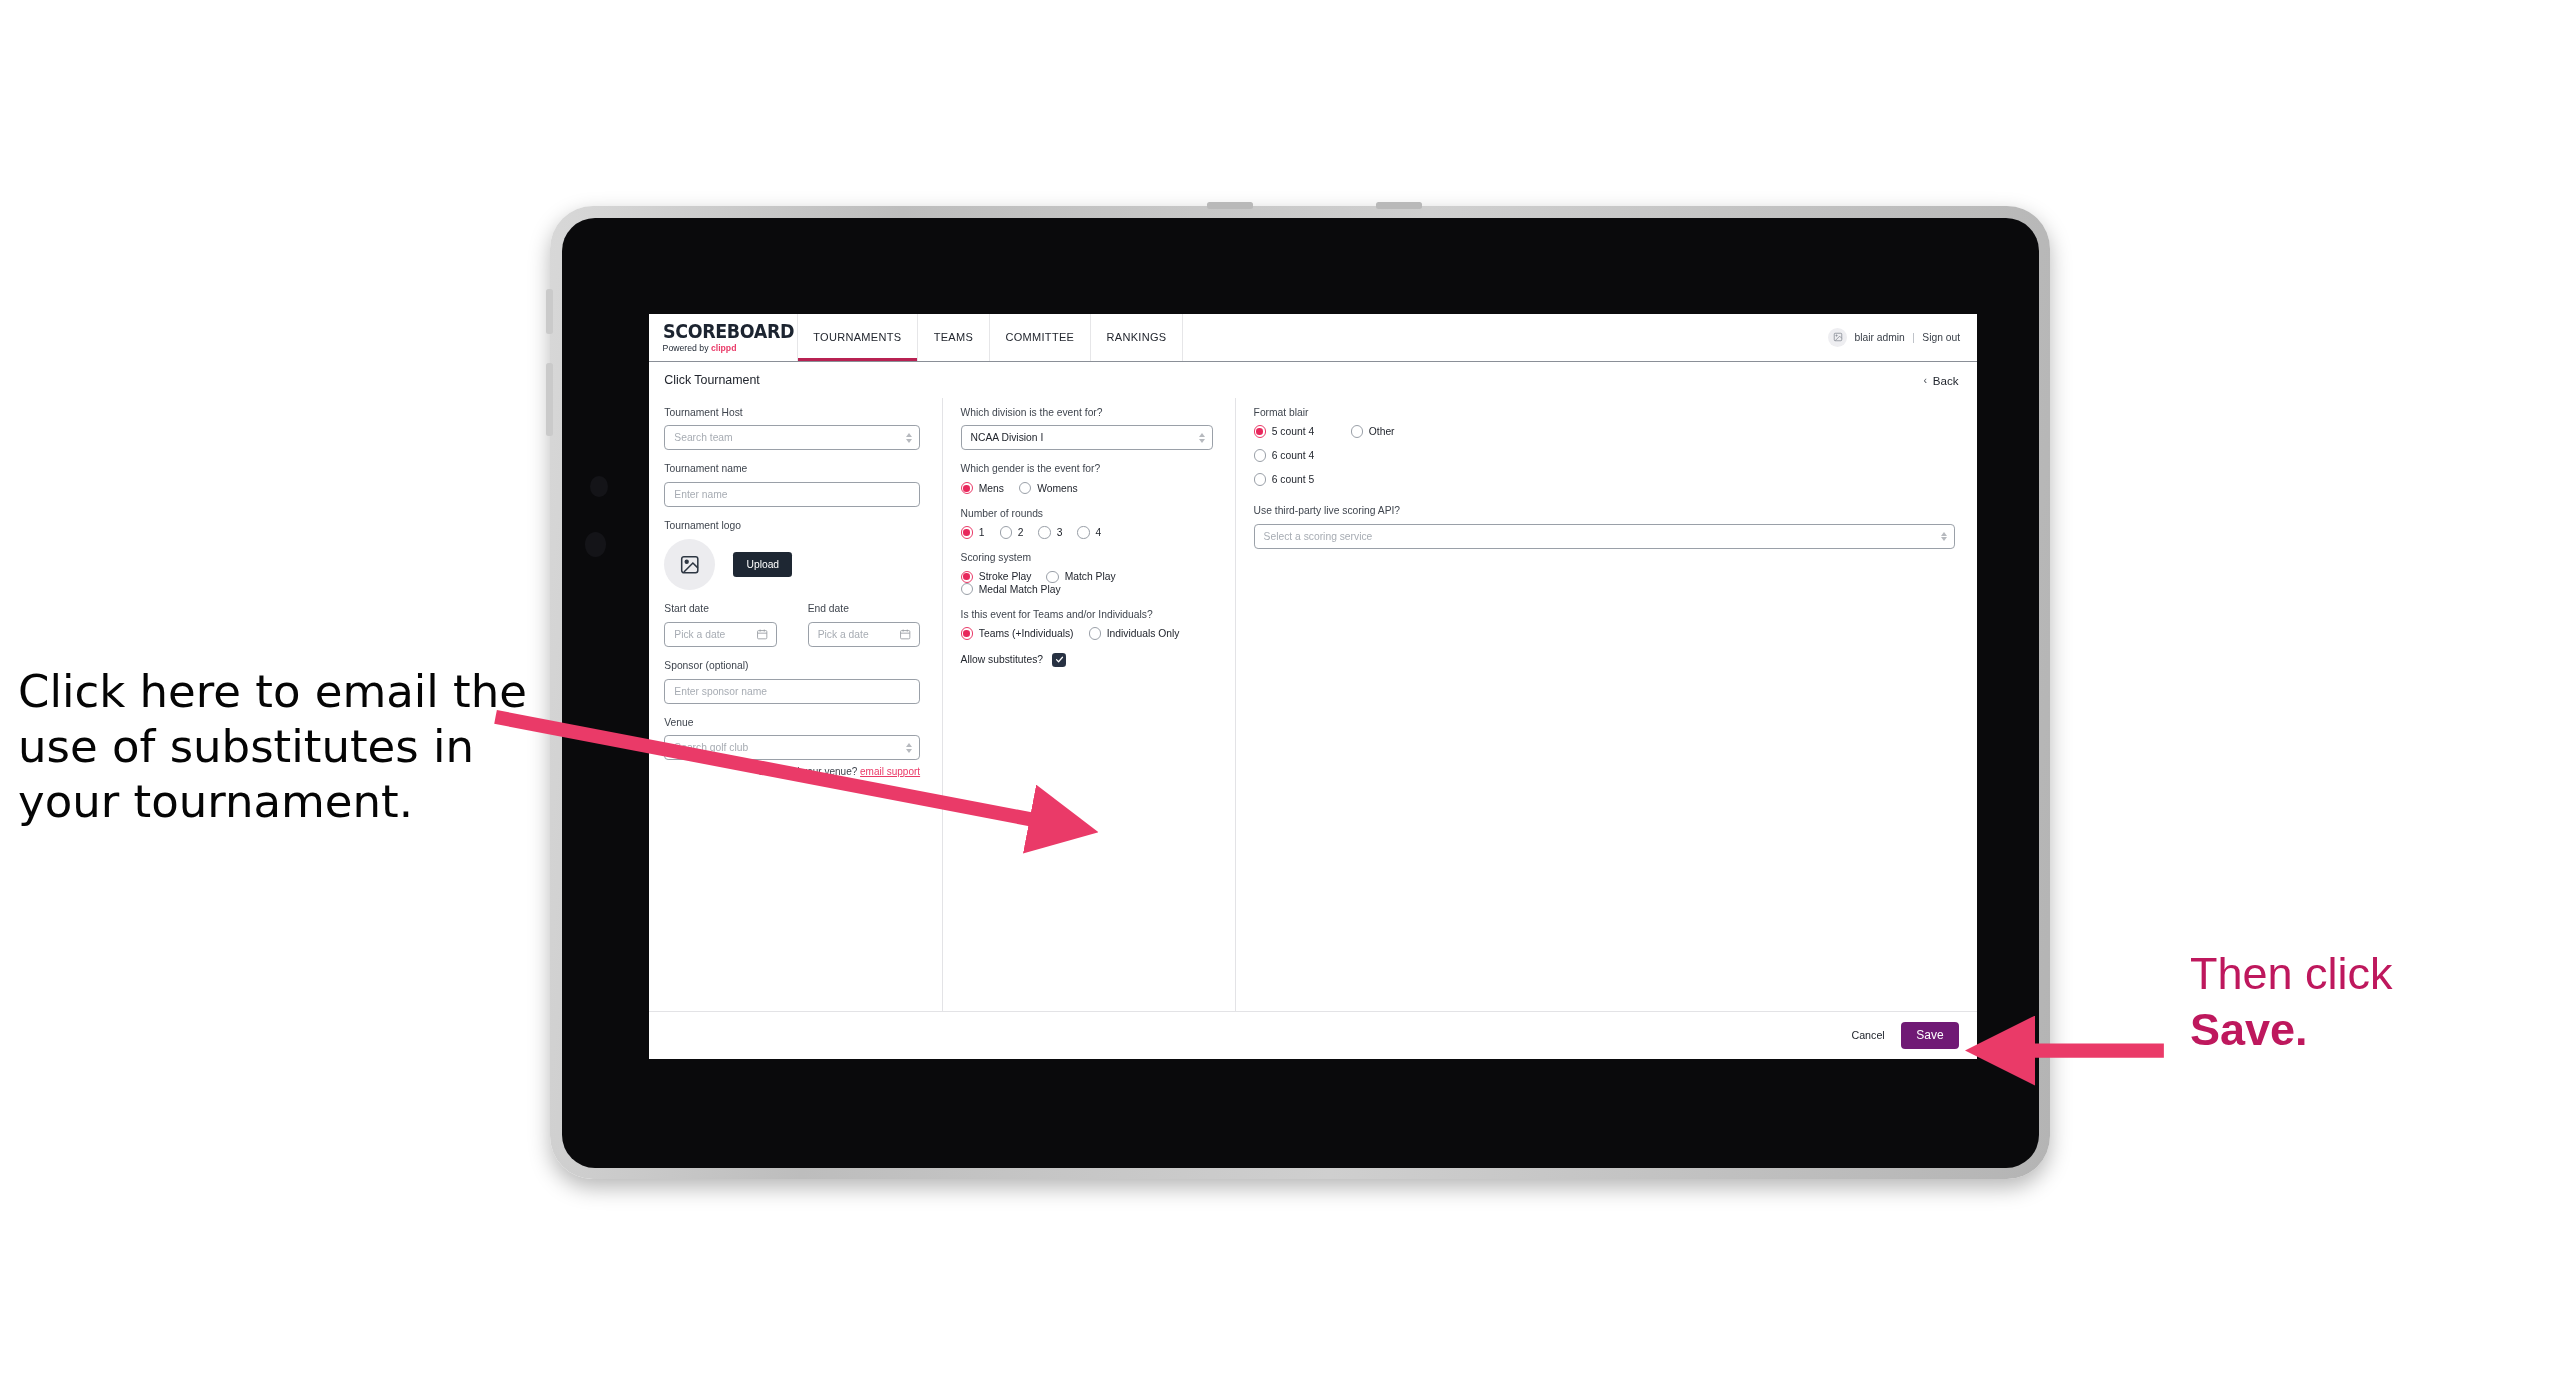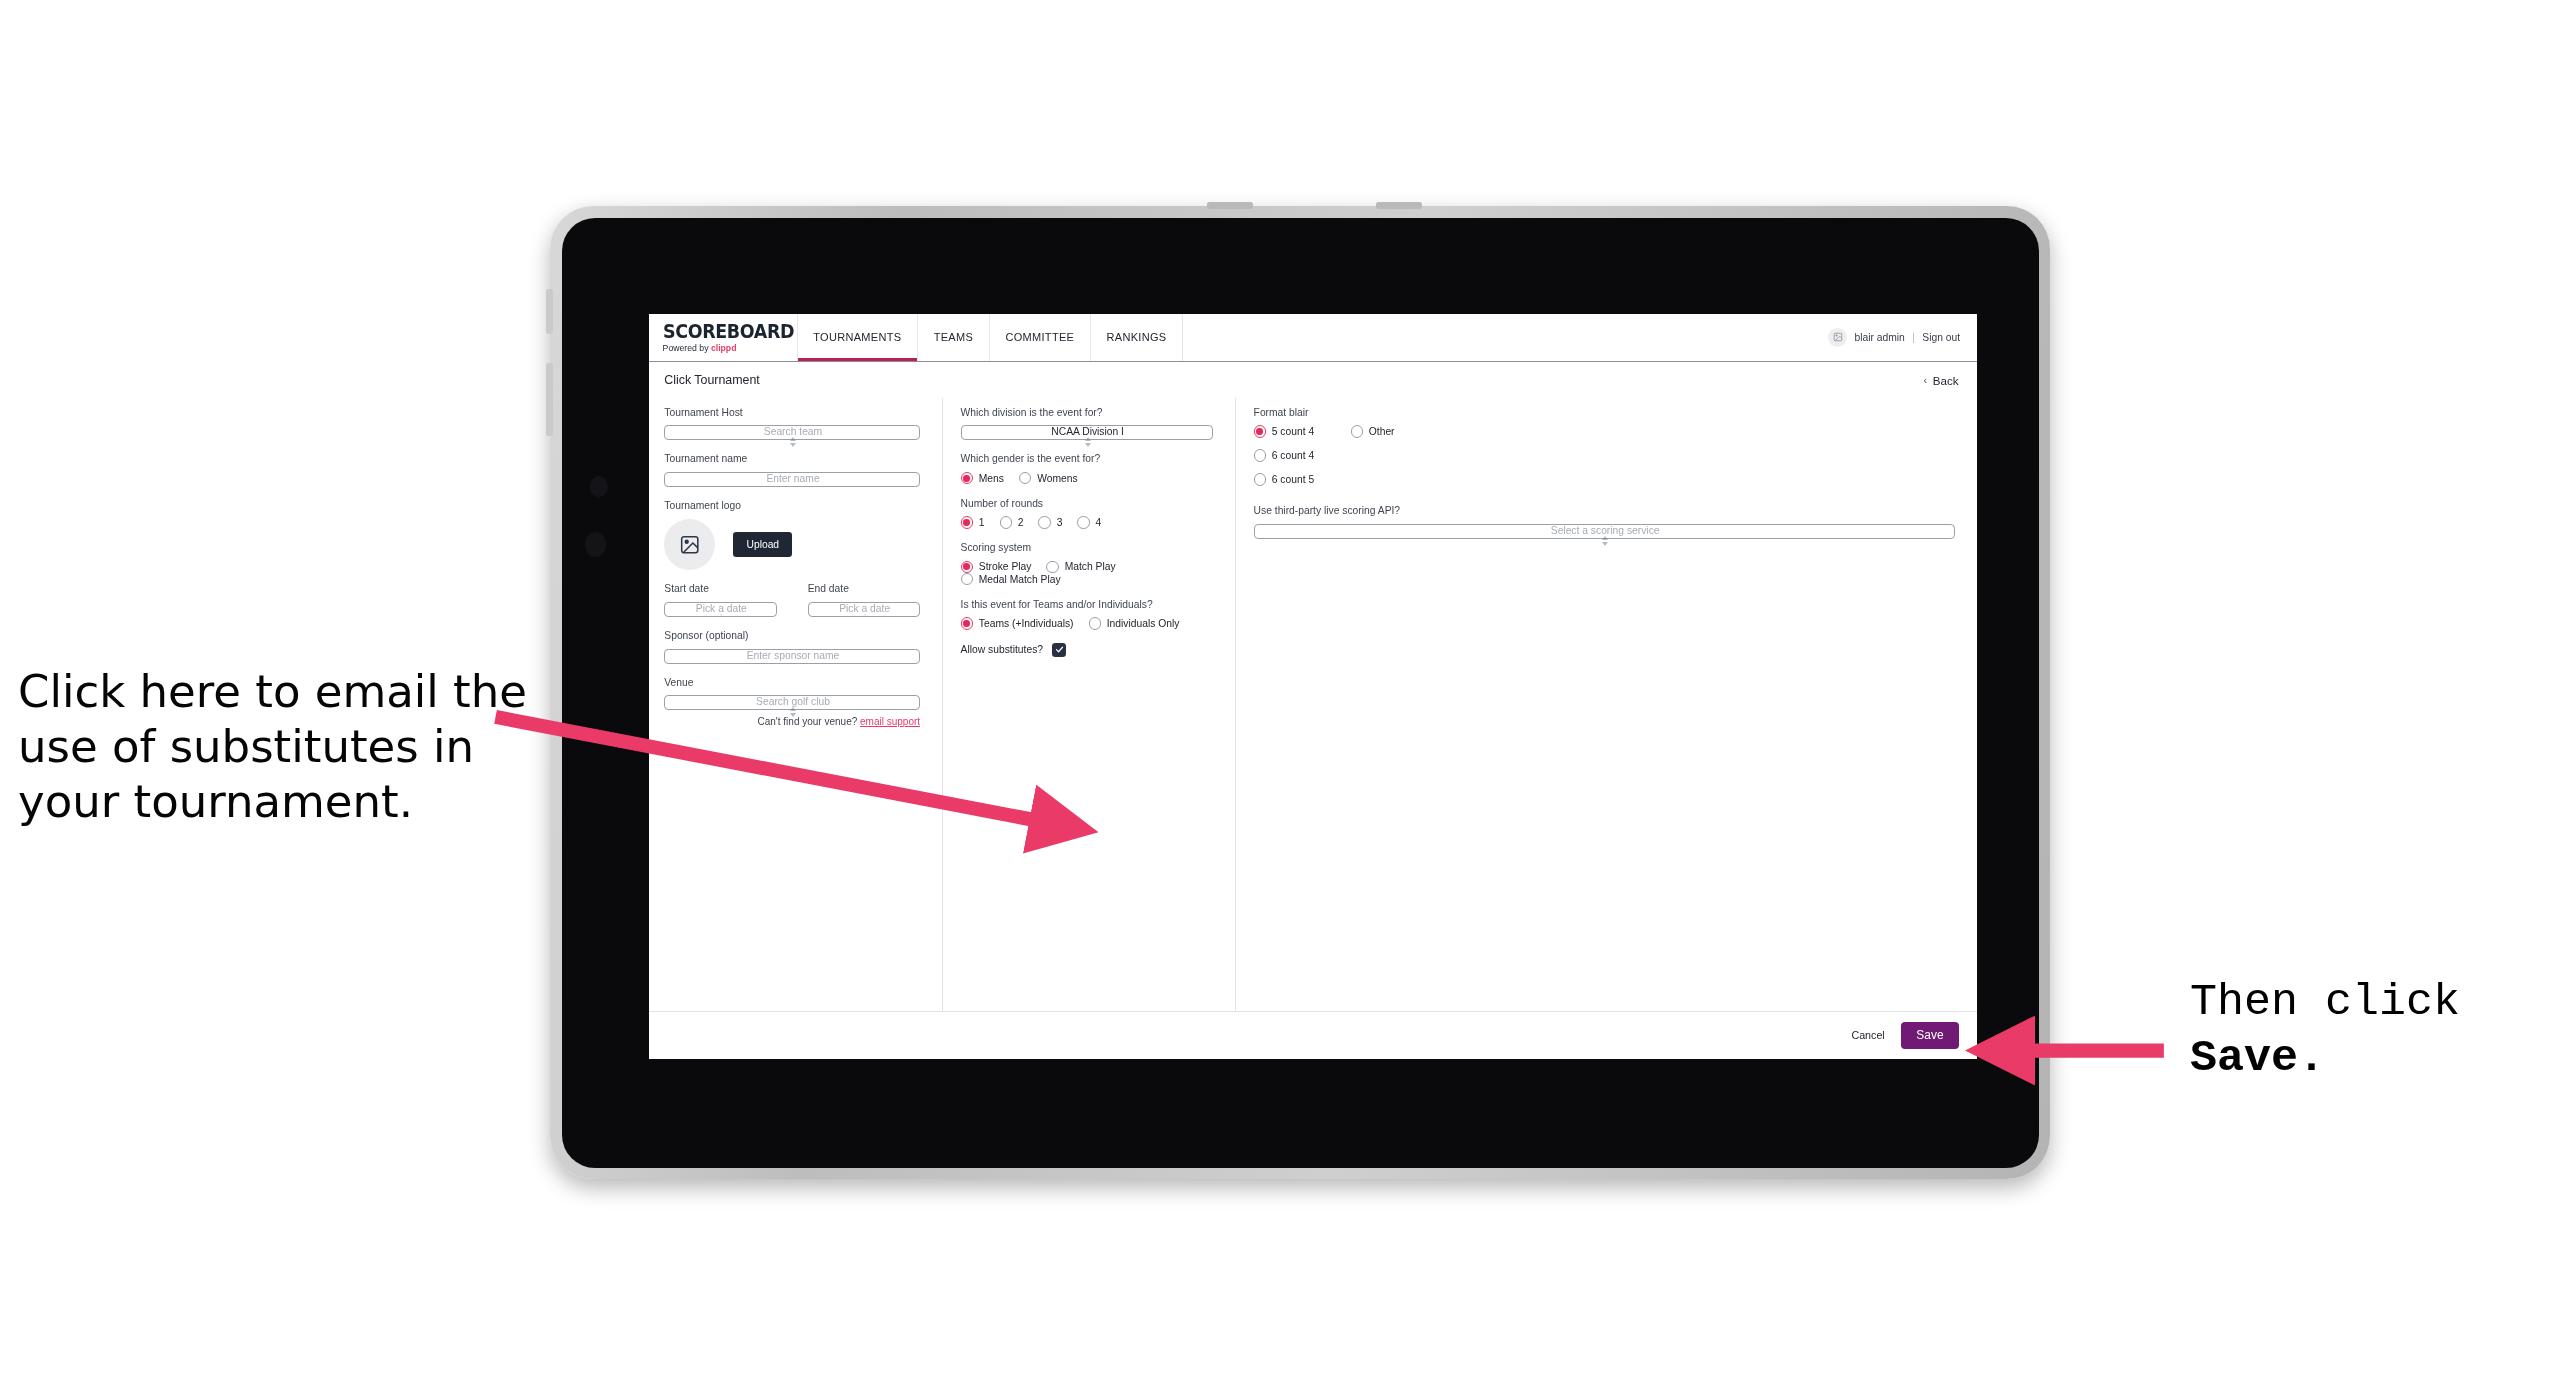--- a/index.html
+++ b/index.html
@@ -119,23 +119,23 @@
   .col-1 { width: 293px; flex: 0 0 293px; }
   .col-2 { width: 293px; flex: 0 0 293px; border-left: 0.8px solid #e3e3e6; padding-left: 18px; }
   .col-3 { flex: 1; border-left: 0.8px solid #e3e3e6; padding-left: 18px; }
 
   .fld-label {
     font-size: 10.3px; color: #3f454e; margin-bottom: 5.8px; line-height: 1.25;
   }
   .fld-group { margin-bottom: 13.2px; }
 
   .input-box {
-    height: 15px; border: 0.8px solid #9aa0a8; border-radius: 4.1px;
+    height: 25px; border: 0.8px solid #9aa0a8; border-radius: 4.1px;
     background: #fff; display: flex; align-items: center;
-    padding: 0 7.4px 0 9px; position: relative; flex-direction: column;
+    padding: 0 7.4px 0 9px; position: relative;
   }
   .input-box .ph { font-size: 10.3px; color: #a7acb3; flex: 1; }
   .input-box .val { font-size: 10.3px; color: #22262e; flex: 1; }
   .stepper { display: flex; flex-direction: column; gap: 1.7px; align-items: center; opacity: .55; }
   .stepper i { display: block; width: 0; height: 0; border-left: 3.3px solid transparent; border-right: 3.3px solid transparent; }
   .stepper i.up { border-bottom: 4.1px solid #7b818a; }
   .stepper i.dn { border-top: 4.1px solid #7b818a; }
 
   .cal-icon { width: 12.4px; height: 12.4px; opacity: .6; }
 
@@ -196,23 +196,23 @@
     padding: 6.6px 15px; border-radius: 4.1px; cursor: pointer; text-align: center;
   }
 
   
   .annot-left {
     position: absolute; left: 18px; top: 665px; width: 529px;
     font-size: 45px; line-height: 1.22; color: #050505;
     font-family: "DejaVu Sans", sans-serif;
   }
   .annot-right {
-    position: absolute; left: 2190px; top: 975px; width: 347px;
-    font-size: 45px; line-height: 1.25; color: #000000;
-    font-family: Liberation Mono, monospace;
+    position: absolute; left: 2190px; top: 946px; width: 347px;
+    font-size: 45px; line-height: 1.25; color: #be185d;
+    font-family: Liberation Sans, sans-serif;
   }
   .annot-right .bold { font-weight: 700; }
   .arrow-svg { position: absolute; left: 0; top: 0; width: 2576px; height: 1386px; pointer-events: none; }
 </style>
 </head>
 <body>
 
 <div id="stage">
 
   <div class="tablet-frame">

